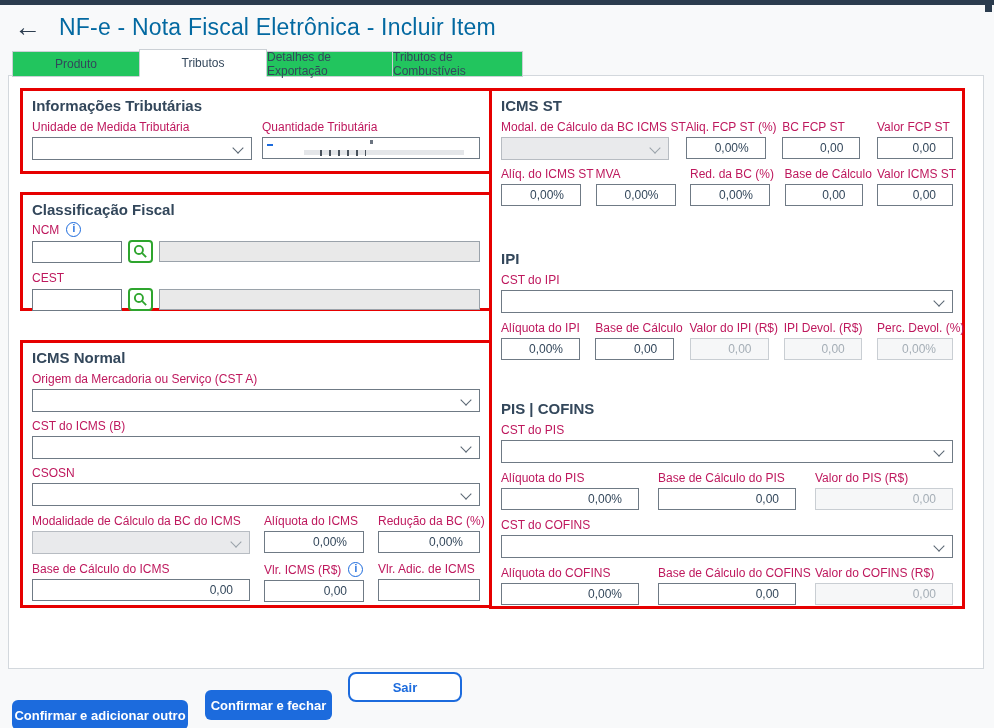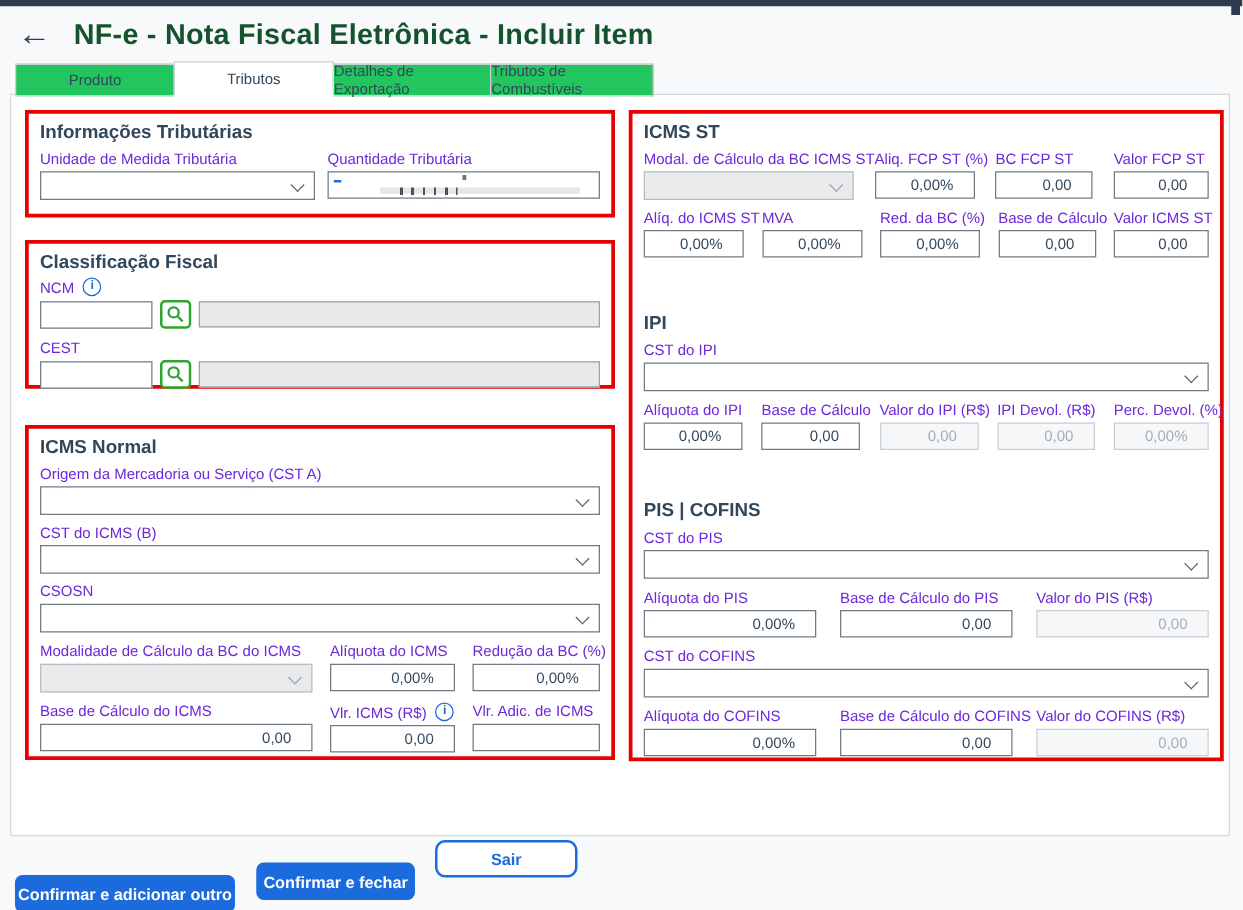--- a/index.html
+++ b/index.html
@@ -9,21 +9,21 @@
     background:#f8f9fa;
     color:#33475b;
     position:relative;
     overflow:hidden;
   }
   .topbar { position:absolute; left:0; top:0; width:994px; height:5px; background:#2b3c4e; }
   .top-notch { position:absolute; right:2px; top:0; width:7px; height:12px; background:#2b3c4e; }
 
   .header { position:absolute; left:14px; top:12px; display:flex; align-items:center; gap:18px; }
   .back-arrow { font-size:27px; line-height:30px; color:#2d3e50; cursor:pointer; font-weight:500; }
-  .page-title { font-size:23px; font-weight:700; color:#14532d; letter-spacing:.2px; }
+  .page-title { font-size:23px; font-weight:400; color:#0369a1; letter-spacing:.2px; }
 
   .tabs { position:absolute; left:12px; top:49px; display:flex; align-items:flex-end; z-index:2; }
   .tab {
     height:26px; margin-top:2px; background:#22c55e; border:1px solid #cbd0d5;
     display:flex; align-items:center; justify-content:center;
     font-size:12px; color:#33475b; cursor:pointer; margin-right:-1px;
   }
   .tab.active {
     height:28px; margin-top:0; background:#fff; border-bottom:1px solid #fff;
     z-index:3; position:relative;
@@ -31,24 +31,24 @@
 
   .panel {
     position:absolute; left:8px; top:75px; width:976px; height:594px;
     background:#fff; border:1px solid #d3d8dd; z-index:1;
   }
 
   .rbox { position:absolute; border:3px solid #e60000; background:#fff; padding:6px 9px 8px 9px; }
   .box-info   { left:11px;  top:12px;  width:472px; height:86px; }
   .box-fiscal { left:11px;  top:116px; width:472px; height:119px; }
   .box-icms   { left:11px;  top:264px; width:472px; height:268px; }
-  .box-right  { left:494px; top:12px;  width:476px; height:521px; }
+  .box-right  { left:480px; top:12px;  width:476px; height:521px; }
 
   .sec-title { font-size:15px; font-weight:700; color:#33475b; }
-  .lbl { font-size:12px; color:#6d28d9; white-space:nowrap; margin-bottom:3px; display:block; }
+  .lbl { font-size:12px; color:#be185d; white-space:nowrap; margin-bottom:3px; display:block; }
   .lbl-row { display:flex; align-items:center; gap:7px; margin-bottom:3px; }
   .lbl-row .lbl { margin-bottom:0; }
 
   .row { display:flex; justify-content:space-between; }
   .fld { display:flex; flex-direction:column; }
 
   input.tx {
     height:22px; width:100%; border:1px solid #6f7a85; background:#fff;
     font-family:"Liberation Sans", sans-serif; font-size:12px; color:#33475b;
     text-align:right; padding:0 16px; outline:none;

